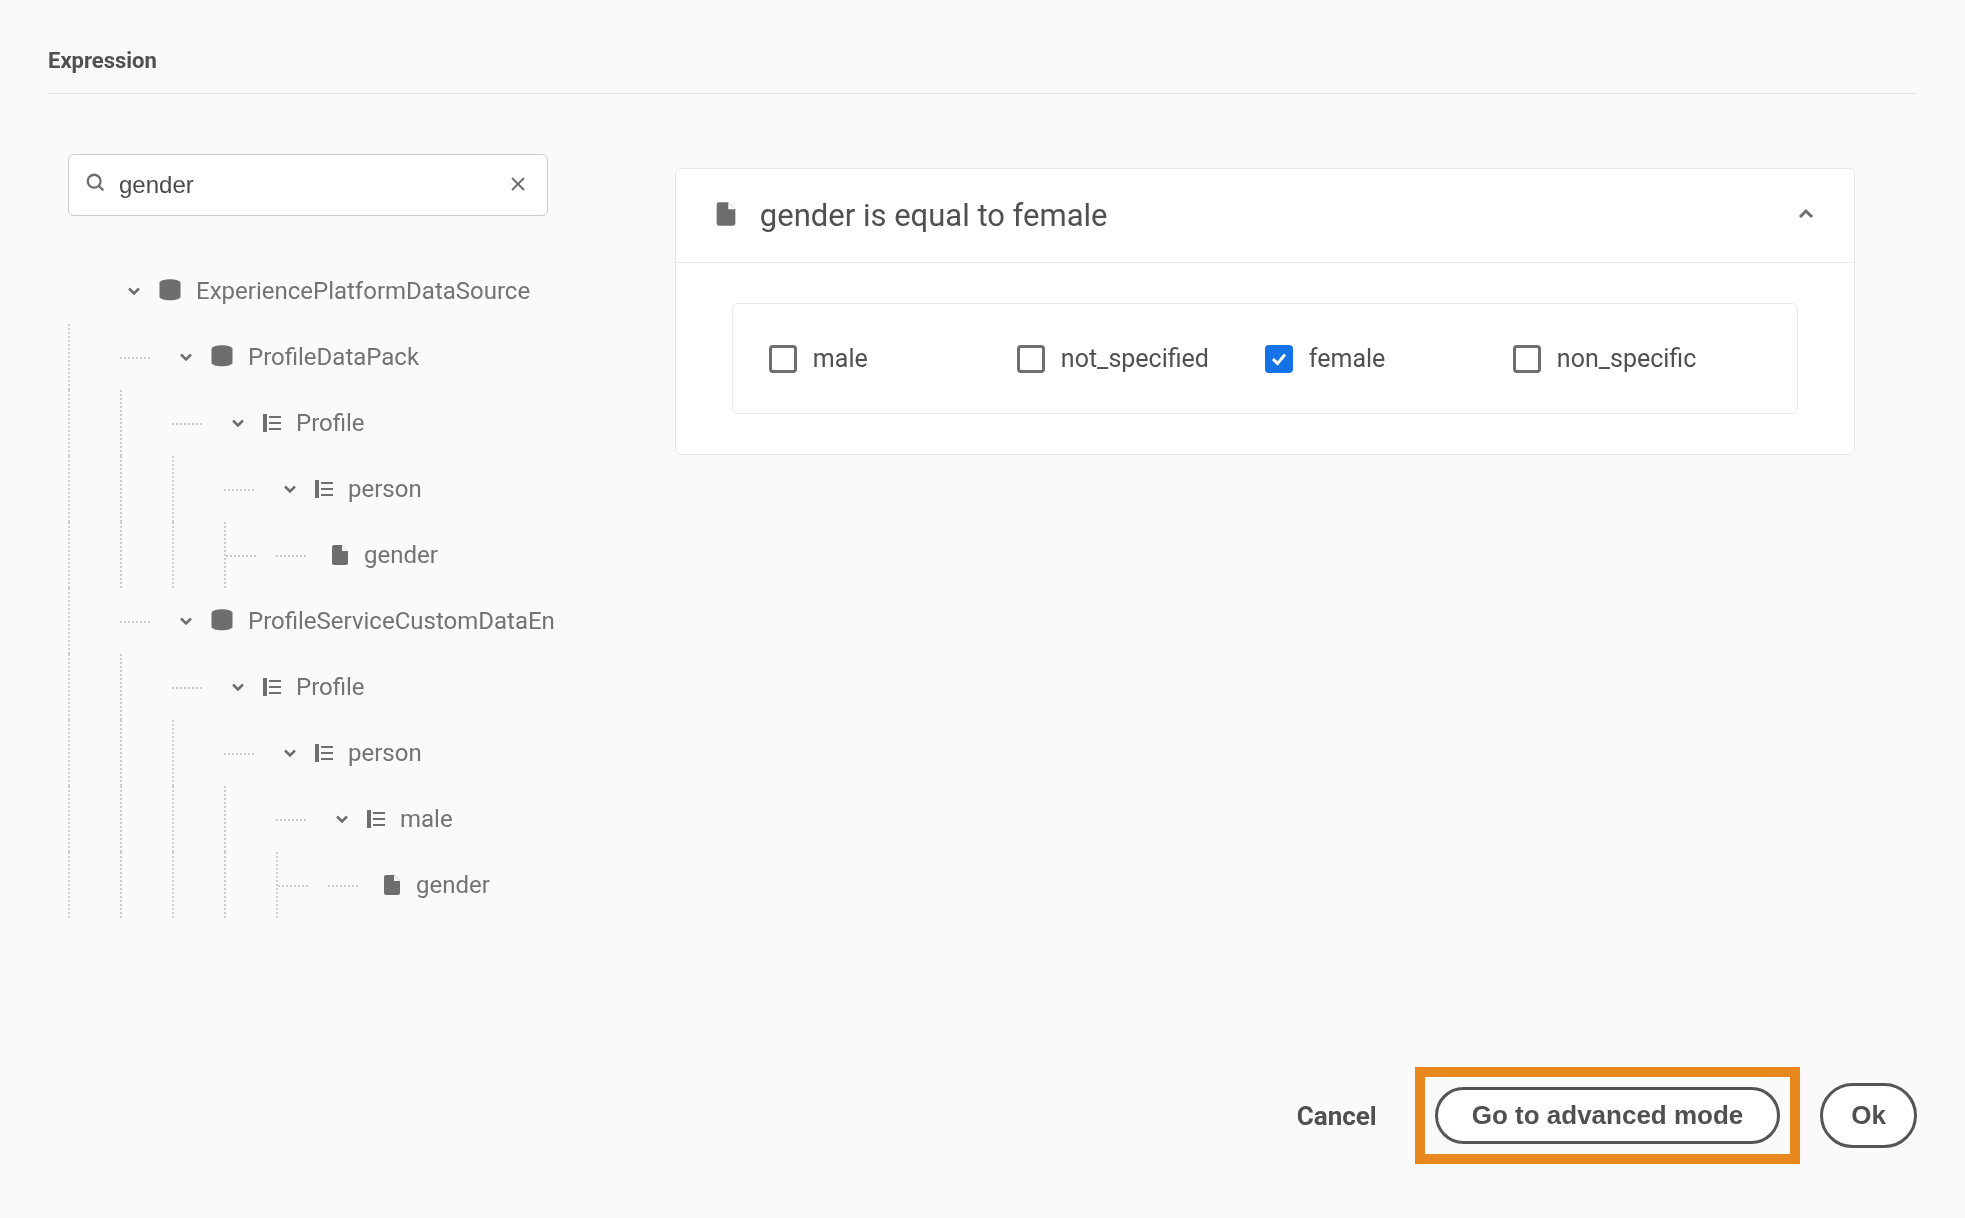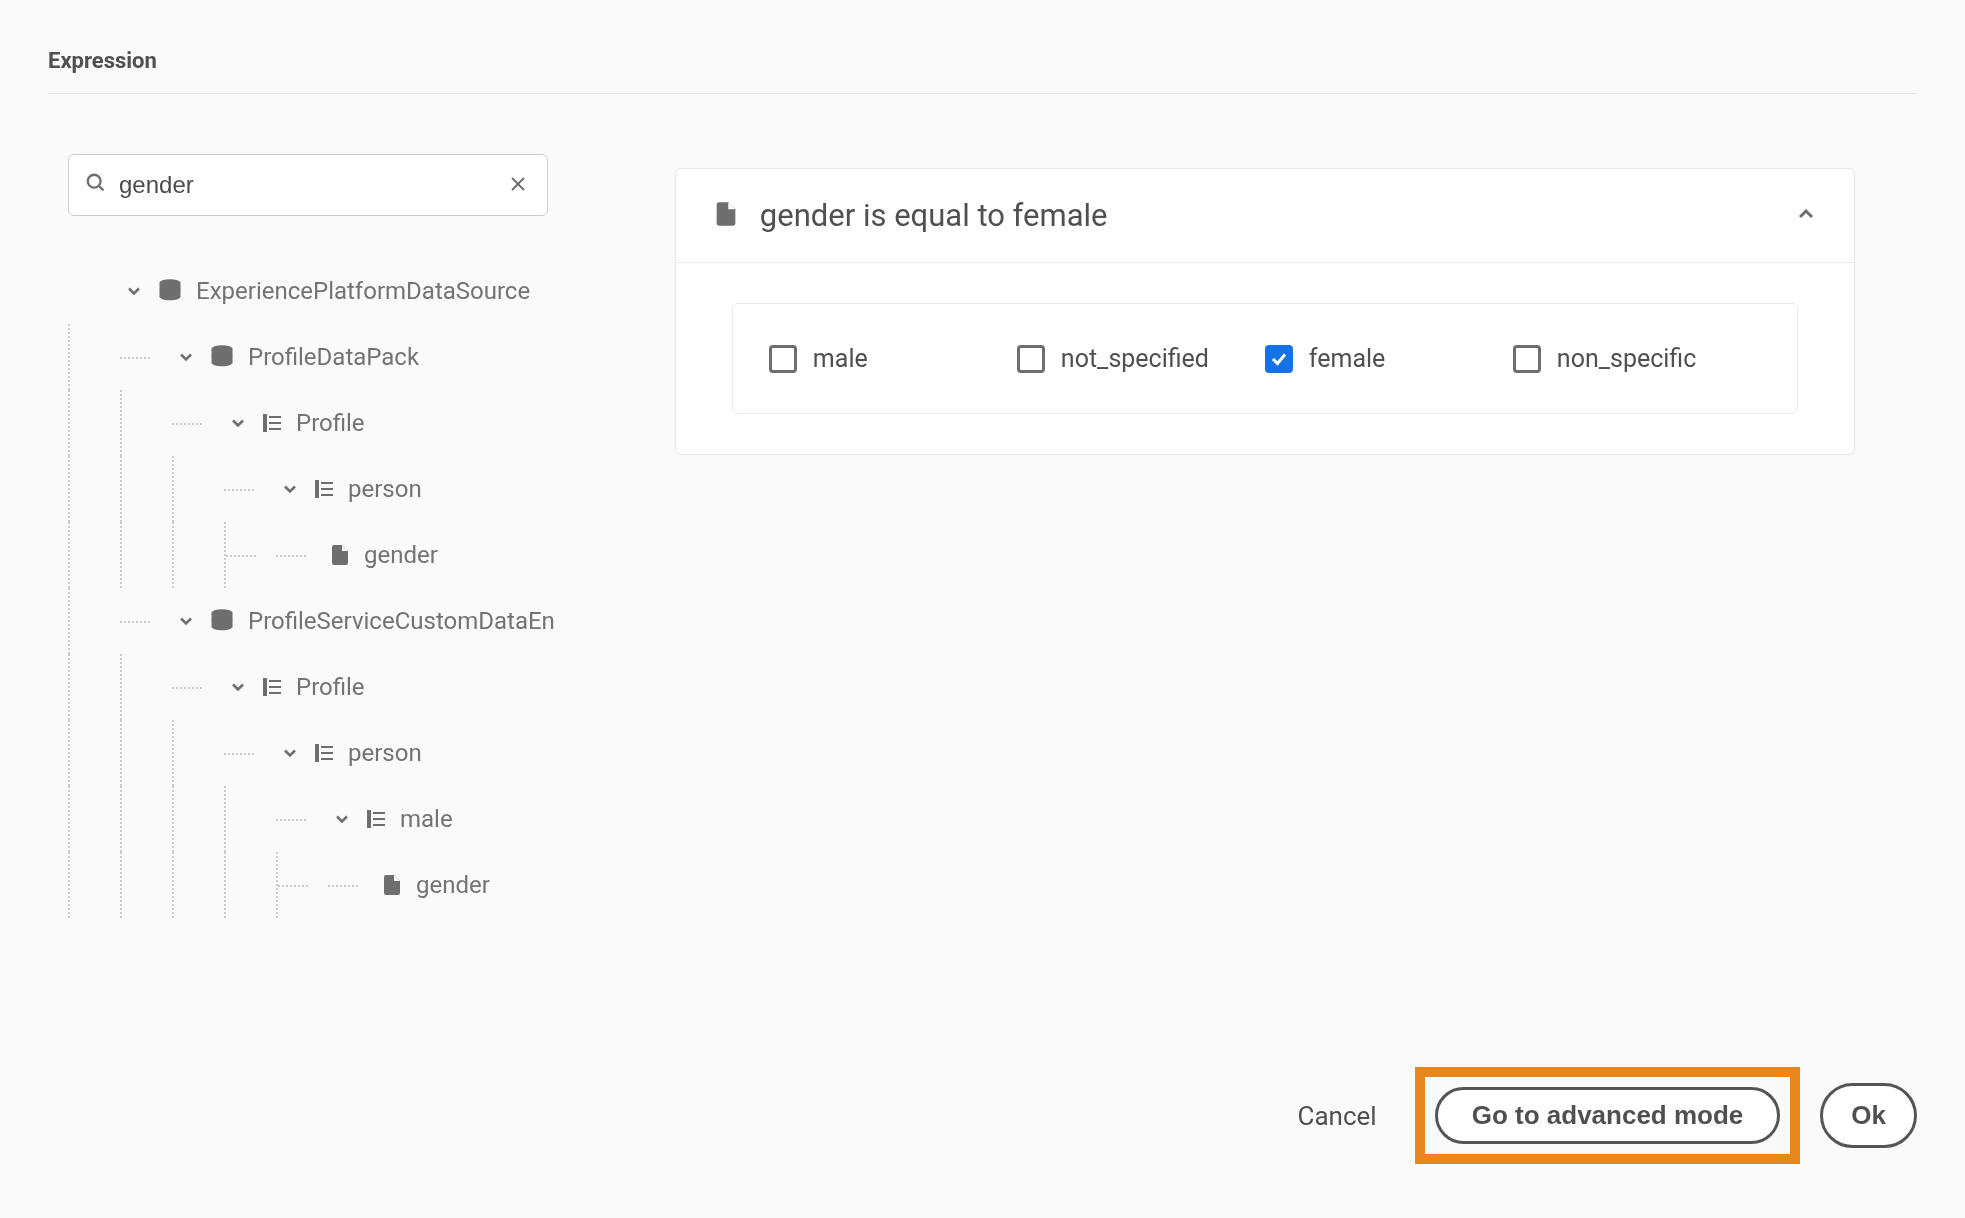--- a/index.html
+++ b/index.html
@@ -165,21 +165,21 @@
     .footer {
       position: absolute;
       right: 48px;
       bottom: 60px;
       display: flex;
       align-items: center;
       gap: 26px;
     }
     .cancel-link {
       font-size: 26px;
-      font-weight: 400;
+      font-weight: 700;
       color: #505050;
       padding: 10px 18px;
       cursor: pointer;
     }
     .pill-btn {
       border: 3px solid #555;
       border-radius: 36px;
       background: #fff;
       font-size: 26px;
       font-weight: 700;

